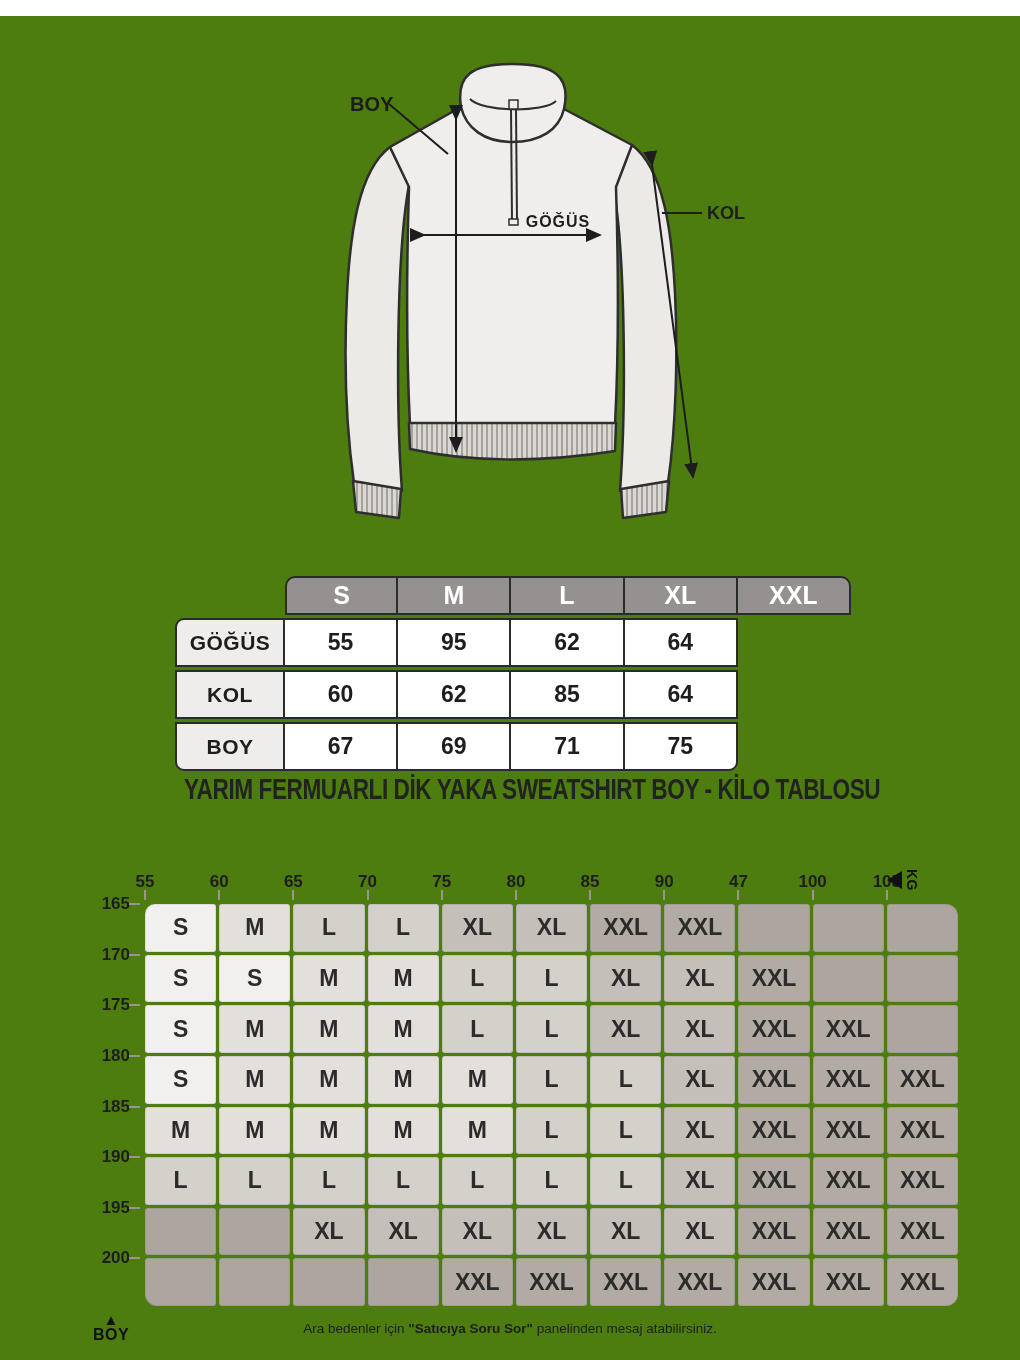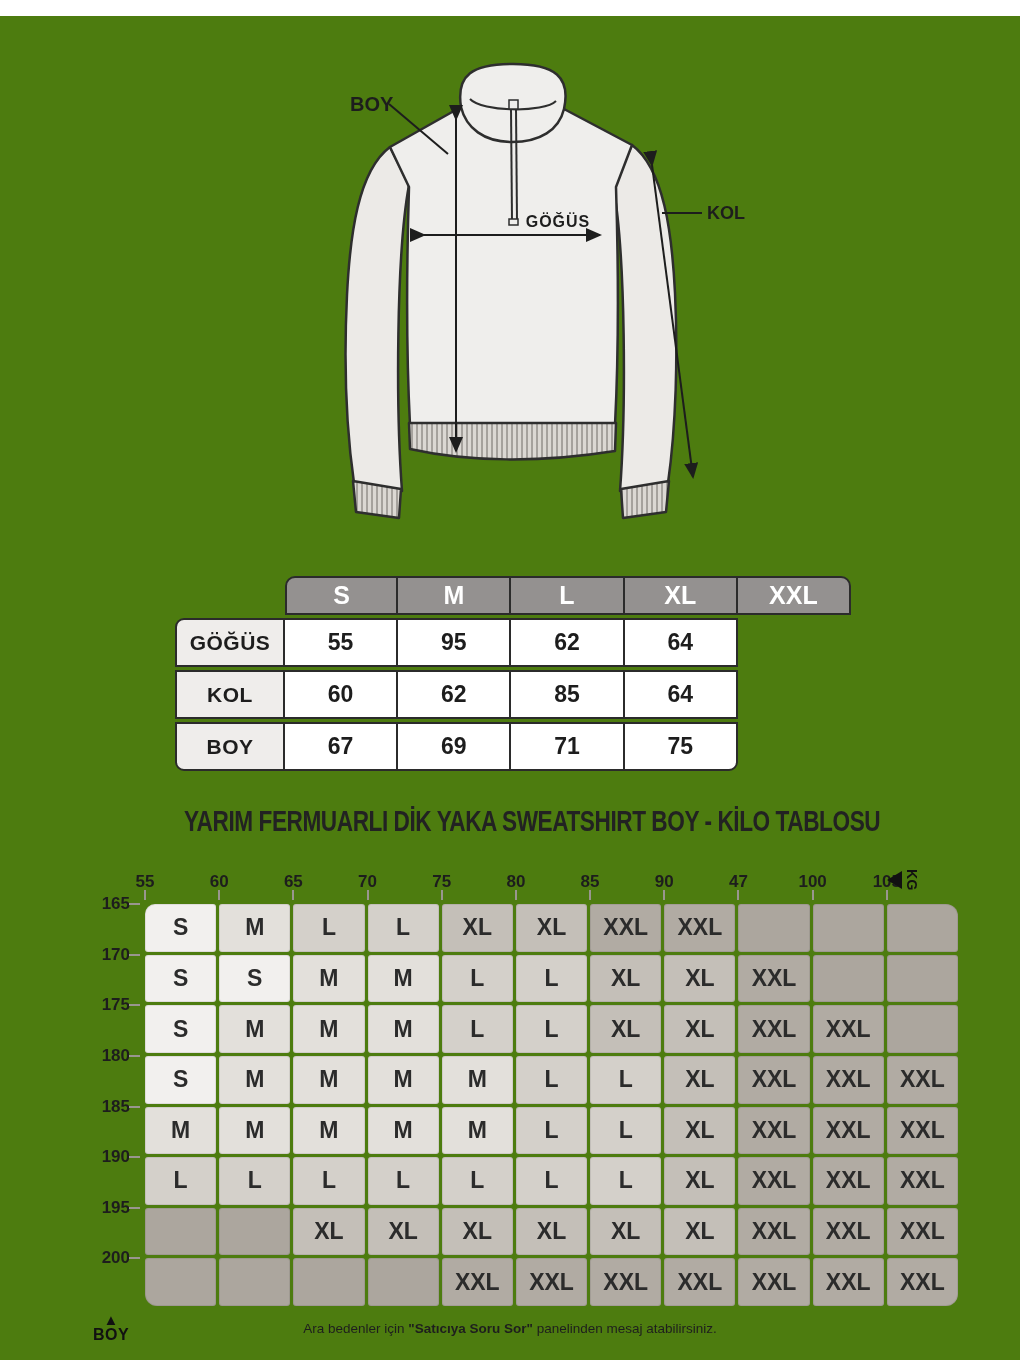--- a/index.html
+++ b/index.html
@@ -9,21 +9,21 @@
 
   
   .diagram { position:absolute; left:290px; top:38px; width:460px; height:472px; }
   .diagram svg { width:100%; height:100%; }
   .svg-label { font-family:"Liberation Sans", sans-serif; font-weight:bold; fill:#1d1d1d; }
 
   
   .sec-title { position:absolute; left:0; width:1020px; text-align:center; color:#222; }
   .sec-title span { display:inline-block; font-weight:bold; font-size:26px; letter-spacing:-0.5px; transform:scale(0.87,1.12); white-space:nowrap; }
   #title1 { top:508px; }
-  #title2 { top:790px;padding-left:44px; }
+  #title2 { top:758px;padding-left:44px; }
 
   
   .sizetable { position:absolute; left:175px; top:560px; width:676px; }
   .st-header { display:grid; grid-template-columns:repeat(5,1fr); margin-left:110px; }
   .st-hcell { height:39px; background:#949190; border:2px solid #2b2b2b; color:#fff;
               font-weight:bold; font-size:25px; display:flex; align-items:center; justify-content:center; }
   .st-hcell + .st-hcell { margin-left:-2px; }
   .st-hcell.first { border-radius:10px 0 0 0; }
   .st-hcell.last  { border-radius:0 10px 0 0; }
   .st-row { display:grid; grid-template-columns:110px repeat(5,1fr); margin-top:3px; }

